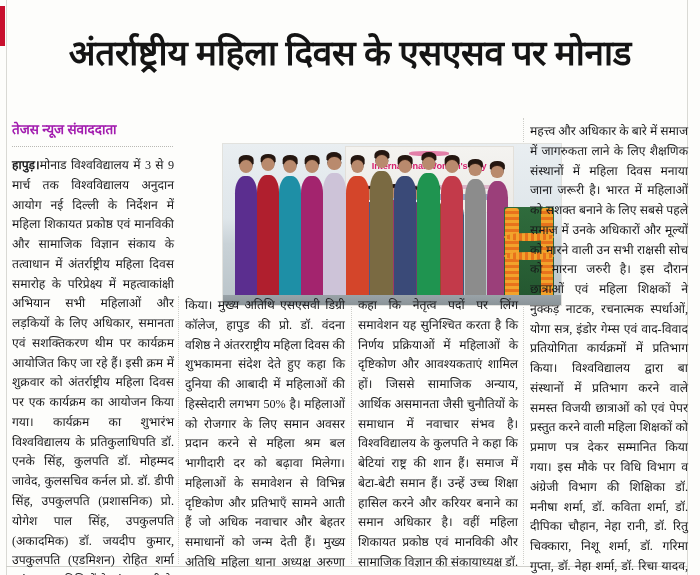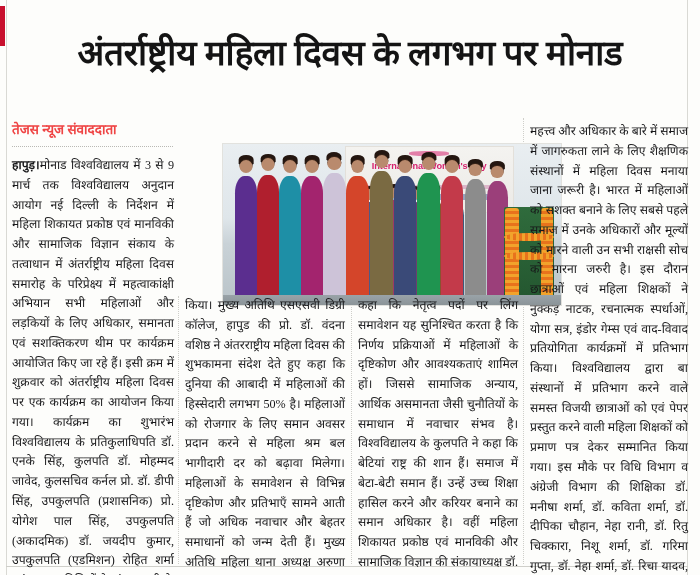--- a/index.html
+++ b/index.html
@@ -70,21 +70,21 @@
 
   
   .byline {
     position: absolute;
     left: 12px;
     top: 122px;
     width: 160px;
     font-family: "Liberation Serif", serif;
     font-weight: bold;
     font-size: 13.5px;
-    color: #ef4444;
+    color: #a21caf;
     line-height: 1.2;
   }
   .byline-rule {
     position: absolute;
     left: 12px;
     top: 146px;
     width: 161px;
     height: 0;
     border-top: 1px dotted #b9b9b4;
   }
@@ -271,21 +271,21 @@
 <body>
 
 <div class="page">
 
   <div class="edge-left"></div>
   <div class="edge-right"></div>
   <div class="edge-bottom"></div>
   <div class="red-bar"></div>
 
   <h1 class="headline">
-    <span class="hl-line">अंतर्राष्ट्रीय महिला दिवस के लगभग पर मोनाड</span>
+    <span class="hl-line">अंतर्राष्ट्रीय महिला दिवस के एसएसव पर मोनाड</span>
   </h1>
 
   <div class="byline">तेजस न्यूज संवाददाता</div>
   <div class="byline-rule"></div>
 
   <div class="col-div d1"></div>
   <div class="col-div d2"></div>
   <div class="col-div d3 tall"></div>
 
   <figure class="photo">

